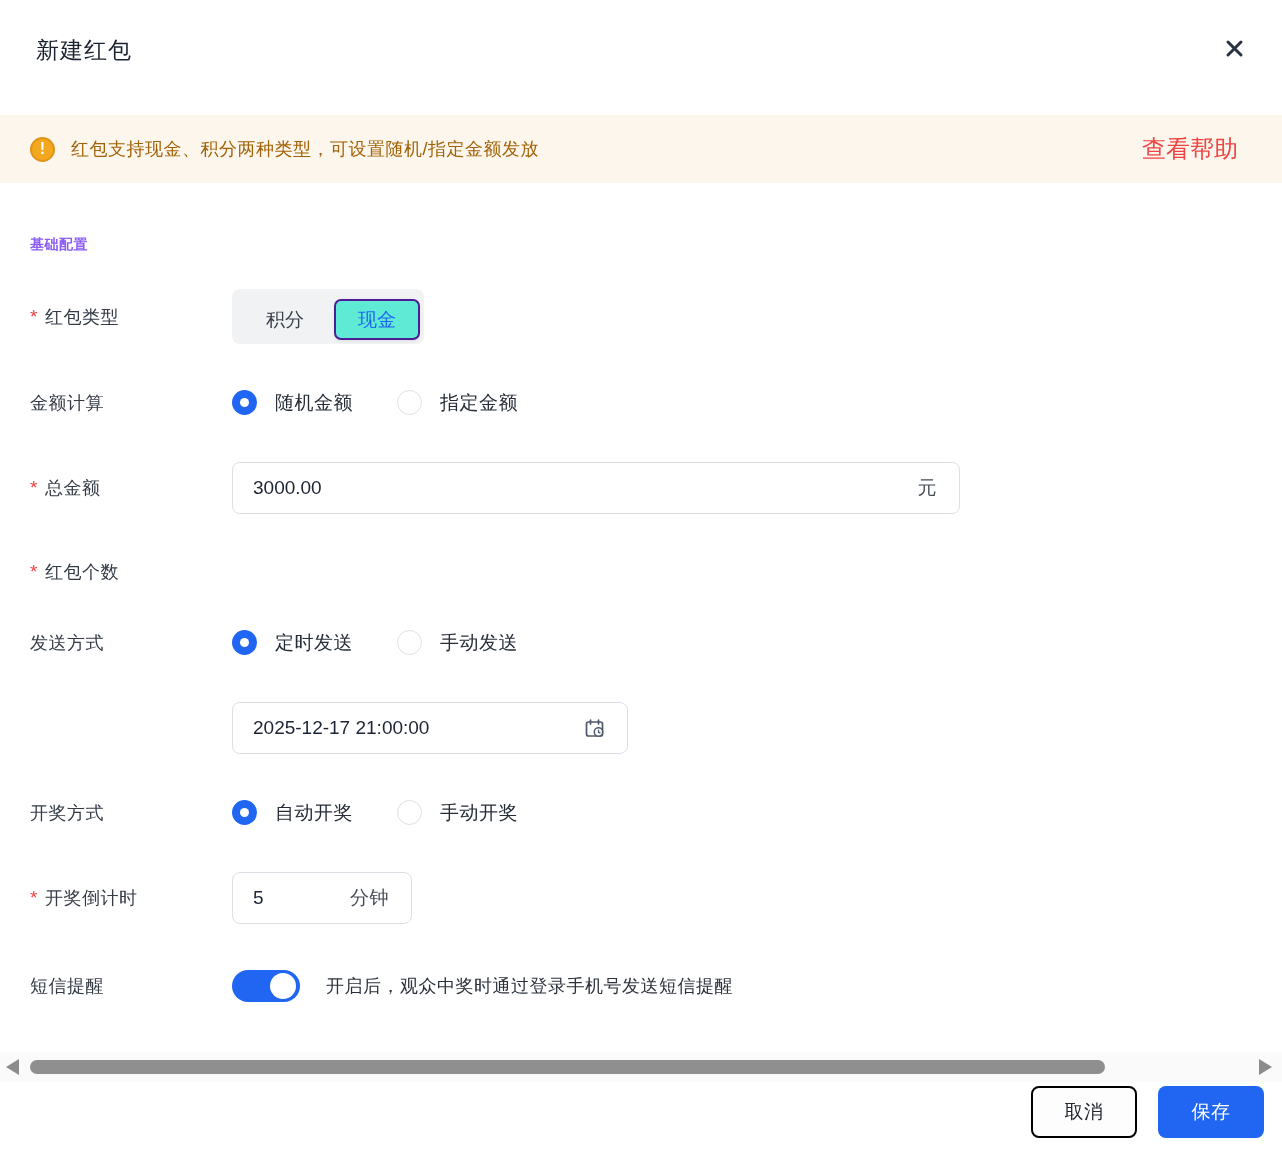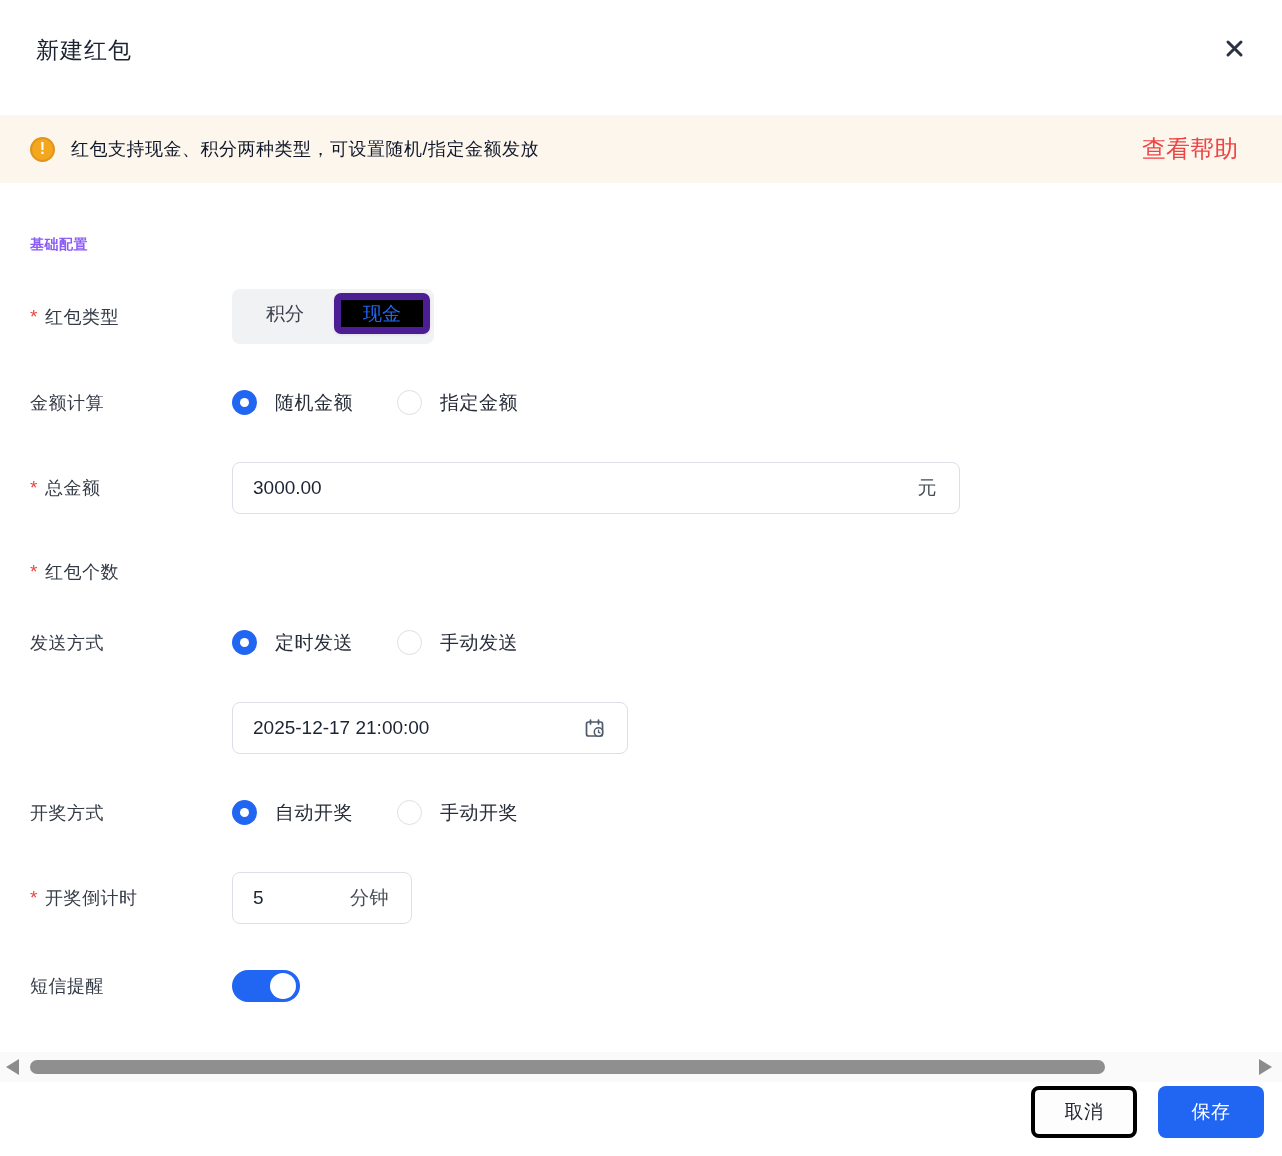--- a/index.html
+++ b/index.html
@@ -36,21 +36,21 @@
     border-radius: 50%;
     background: #f2a71f;
     border: 2px solid #e0951a;
     color: #fff;
     font-weight: 700;
     font-size: 16px;
     display: flex; align-items: center; justify-content: center;
     margin-right: 16px;
     flex: none;
   }
-  .banner-text { font-size: 18px; color: #0f172a; letter-spacing: 0.5px; }
+  .banner-text { font-size: 18px; color: #a16207; letter-spacing: 0.5px; }
   .help-link {
     margin-left: auto;
     font-size: 24px;
     color: #ef4444;
     cursor: pointer;
   }
 
   
   .content { padding: 0 30px; }
   .section-title { margin-top: 53px; font-size: 14px; font-weight: 700; color: #8b5cf6; letter-spacing: 0.5px; }
@@ -63,38 +63,38 @@
     align-items: center;
     font-size: 18px;
     color: #343b46;
     letter-spacing: 0.5px;
   }
   .req { color: #f0413e; font-size: 19px; margin-right: 7px; }
 
   
   .segmented {
     display: inline-flex;
-    align-items: flex-start;
+    align-items: flex-end;
     background: #f1f2f4;
     border-radius: 8px;
     padding: 4px;
     height: 55px;
   }
   .seg {
     height: 41px;
     padding: 0 30px;
     display: flex; align-items: center;
     font-size: 19px;
     color: #3b414b;
     border-radius: 7px;
     cursor: pointer;
   }
   .seg.active {
-    background: #000000;
-    border: 7px solid #4c1d95;
+    background: #5eead4;
+    border: 2px solid #4c1d95;
     color: #2066f2;
     padding: 0 22px;
     box-shadow: 0 1px 3px rgba(30,40,60,0.10);
   }
 
   
   .radio-opt { display: flex; align-items: flex-start; margin-right: 44px; cursor: pointer; }
   .radio { width: 25px; height: 25px; border-radius: 50%; flex: none; position: relative; }
   .radio.checked { background: #2066f2; }
   .radio.checked::after {
@@ -170,21 +170,21 @@
     width: 106px; height: 52px;
     border-radius: 8px;
     display: flex; align-items: center; justify-content: center;
     font-size: 19px;
     cursor: pointer;
     letter-spacing: 0.5px;
   }
   .btn-cancel {
     right: 145px;
     background: #fdfdfd;
-    border: 4px solid #000000;
+    border: 2px solid #000000;
     color: #23293375;
     color: #232933;
   }
   .btn-save {
     right: 18px;
     background: #2066f2;
     color: #ffffff;
     border: none;
   }
 </style>
@@ -310,20 +310,21 @@
       </div>
     </div>
 
     <div class="form-row">
       <div class="form-label">
         <span>短信提醒</span>
       </div>
       <div class="switch">
         <span class="knob"></span>
       </div>
+      <div class="toggle-hint">开启后，观众中奖时通过登录手机号发送短信提醒</div>
     </div>
 
   </div>
 </div>
 
 <div class="hscroll">
   <span class="arrow arrow-left"></span>
   <div class="thumb"></div>
   <span class="arrow arrow-right"></span>
 </div>

